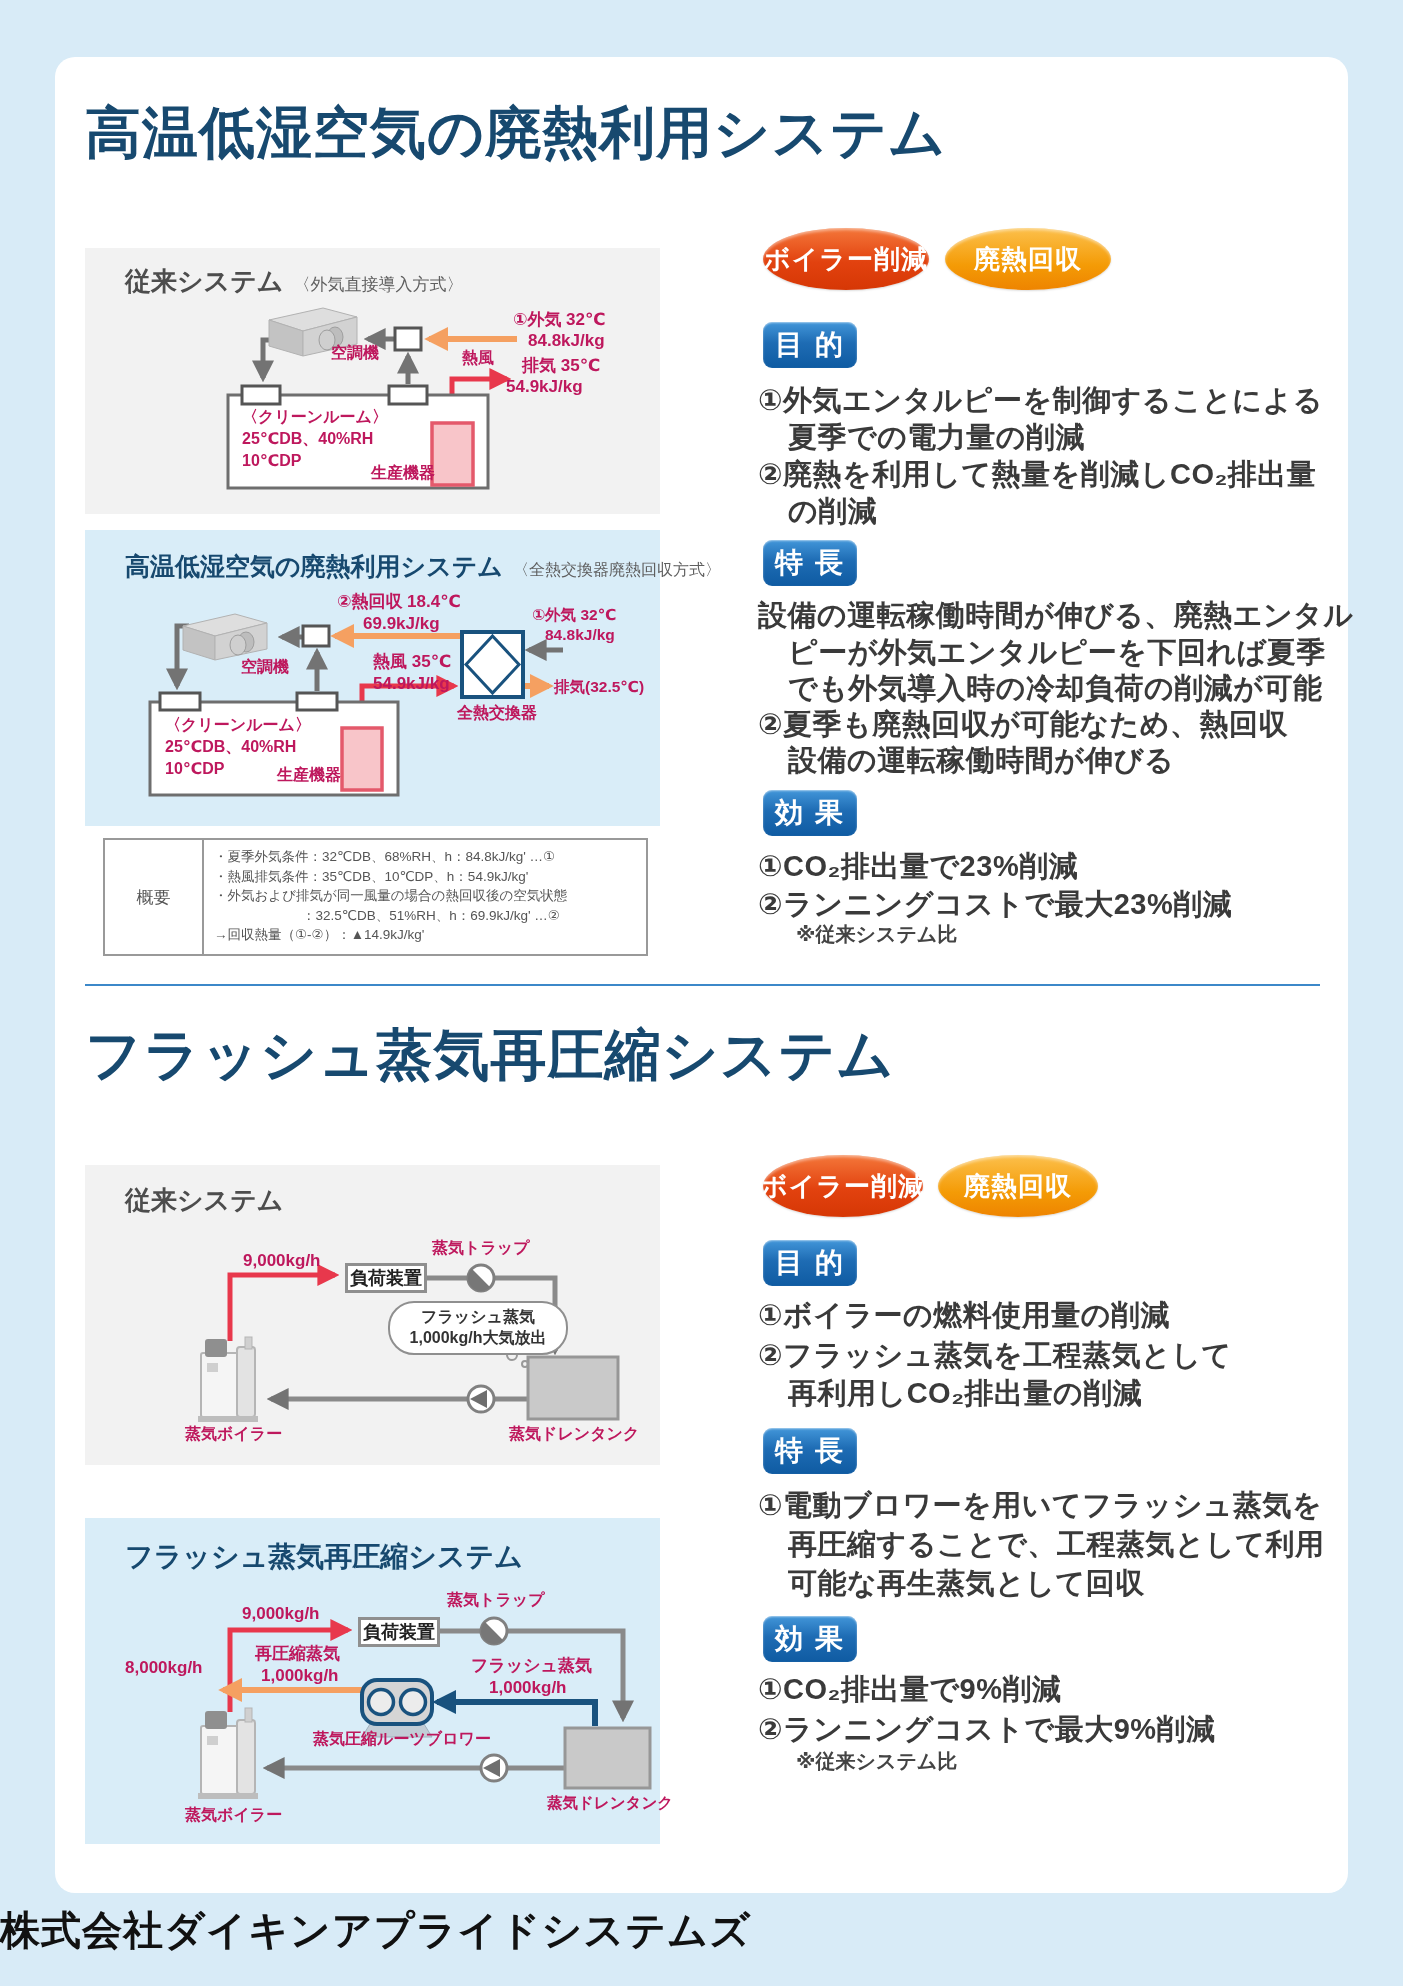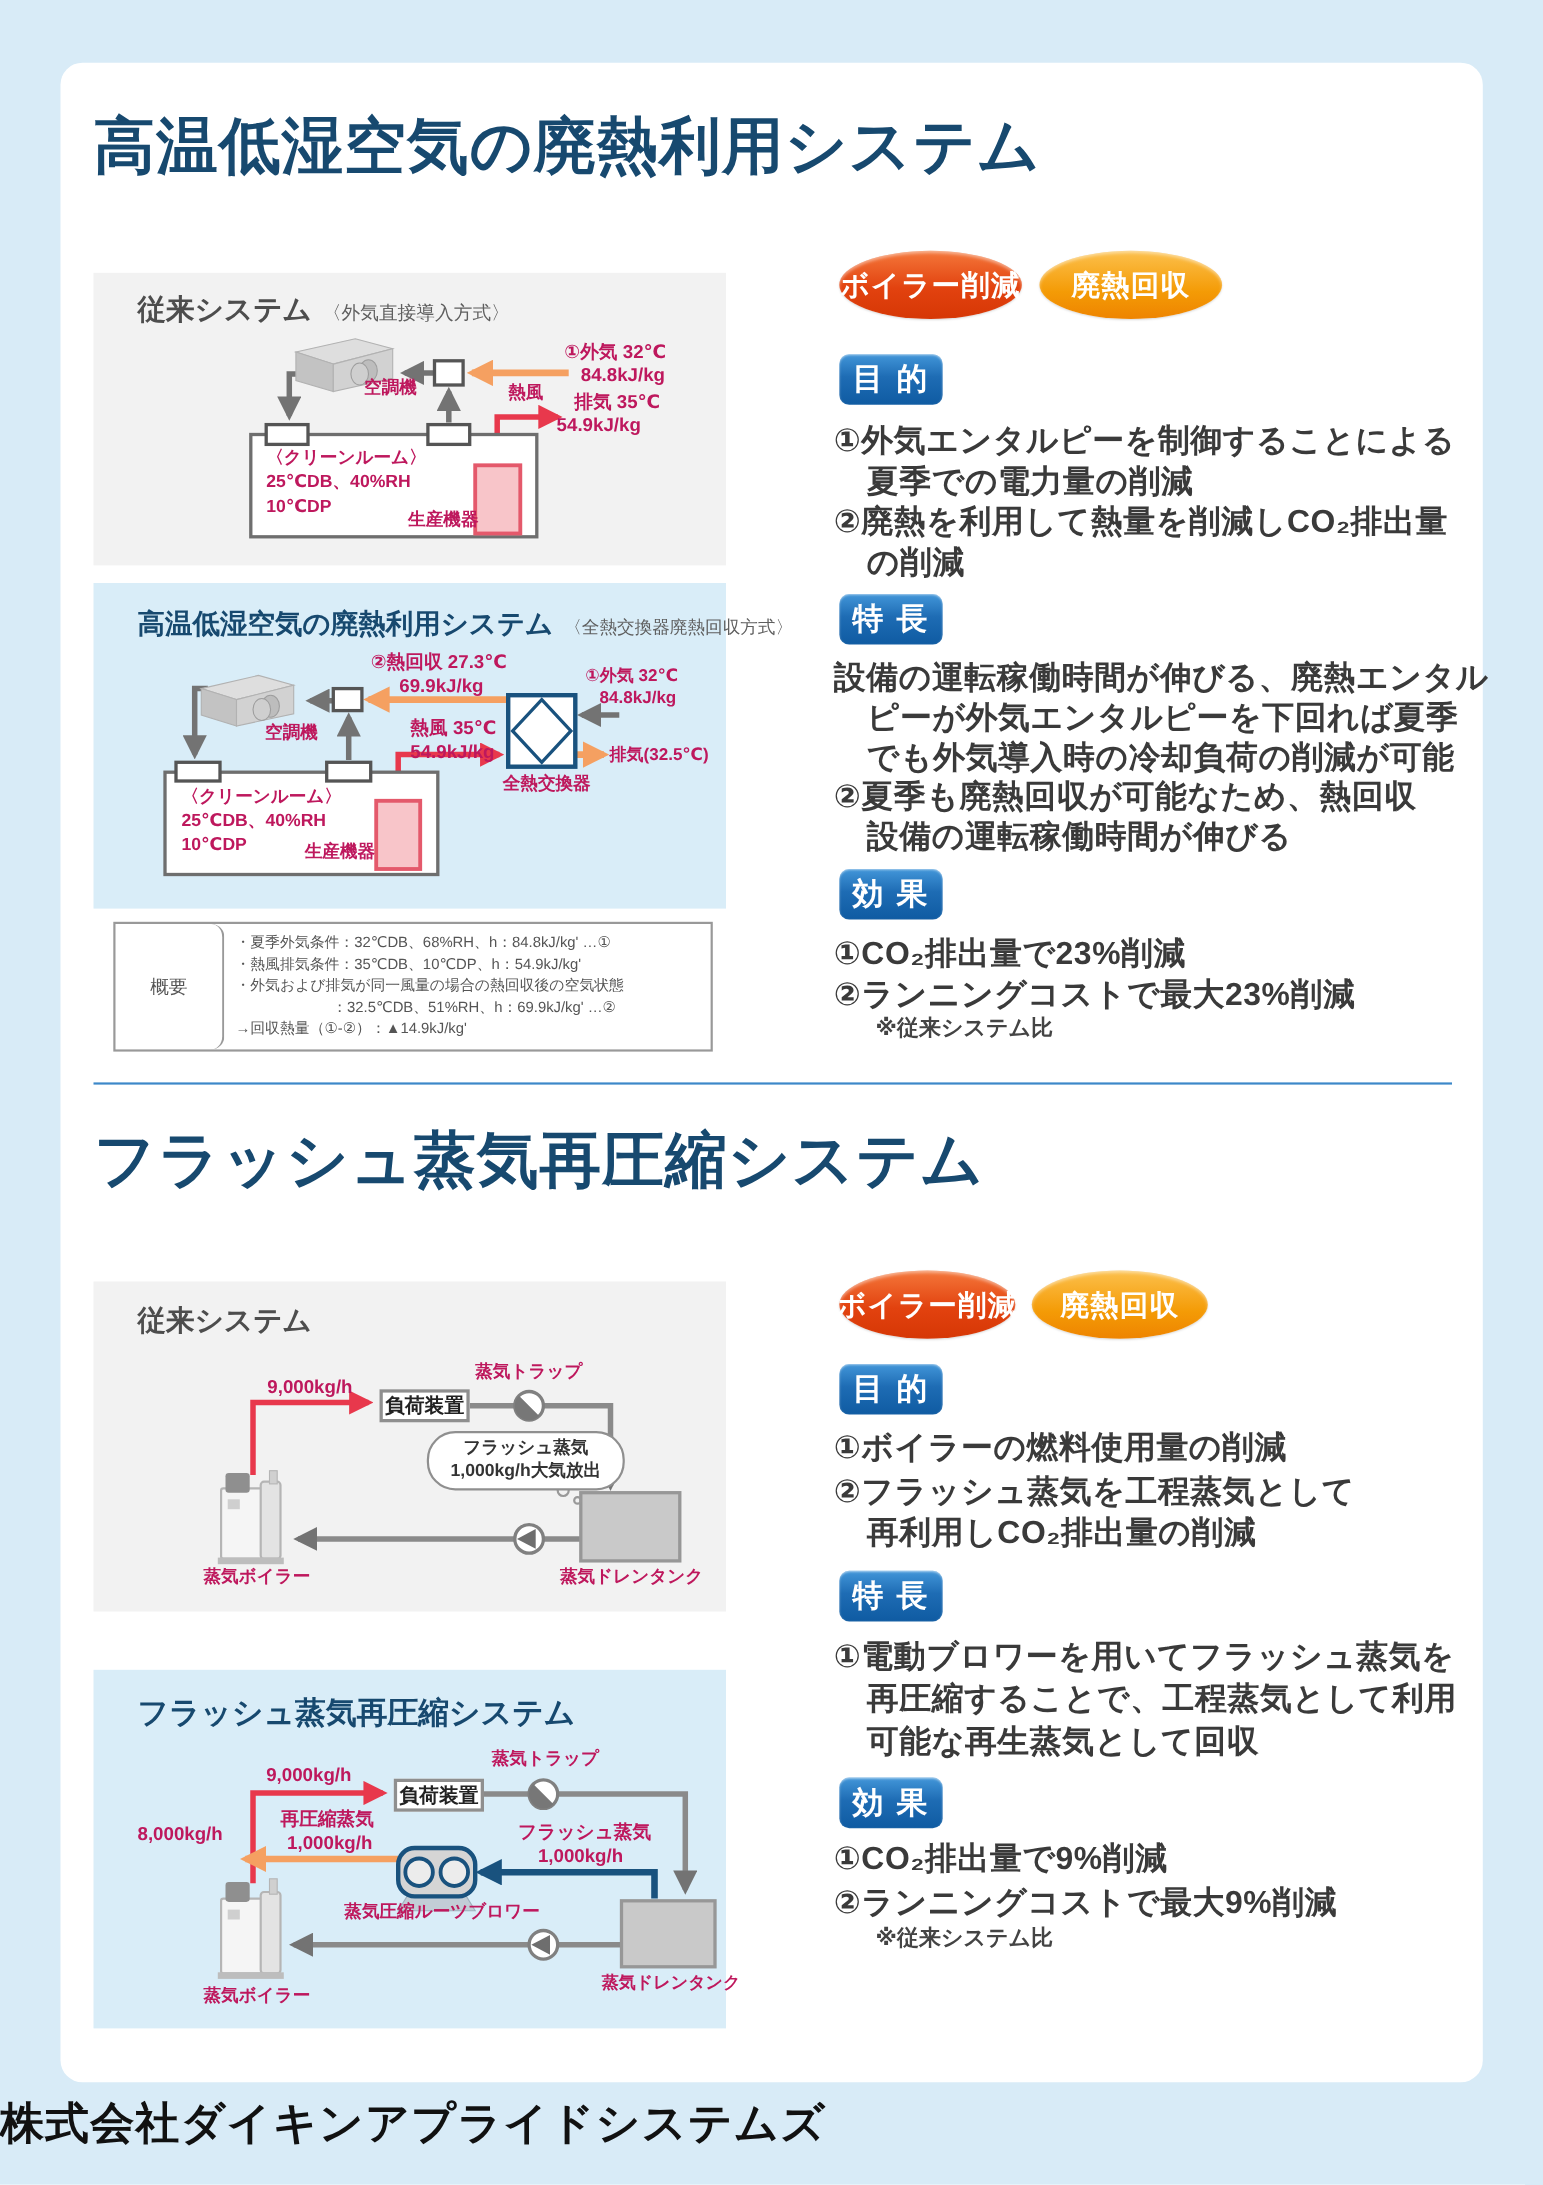--- a/index.html
+++ b/index.html
@@ -34,21 +34,21 @@
   .chip{position:absolute;width:94px;height:46px;border-radius:9px;
     background:linear-gradient(180deg,#4296d9 0%,#1e6cb4 45%,#0f5ba2 100%);
     color:#fff;font-weight:800;font-size:28px;display:flex;align-items:center;justify-content:center;
     letter-spacing:2px;box-shadow:inset 0 1px 2px rgba(255,255,255,.55);white-space:nowrap;}
   .bodyline{position:absolute;left:758px;font-size:29px;font-weight:700;color:#3a3a3a;white-space:nowrap;letter-spacing:0.5px;}
   .bodyline.indent{padding-left:30px;}
   .note{position:absolute;left:796px;font-size:20px;font-weight:600;color:#444;white-space:nowrap;}
   .divider{position:absolute;left:85px;width:1235px;height:2px;background:#3c88c9;}
   .sum-table{position:absolute;left:103px;top:838px;width:545px;height:118px;border:2px solid #999;box-sizing:border-box;display:flex;background:#fff;}
   .sum-head{width:97px;border-right:2px solid #999;display:flex;align-items:center;justify-content:center;
-    font-size:17px;color:#555;font-weight:500;border-radius:12px;}
+    font-size:17px;color:#555;font-weight:500;}
   .sum-body{flex:1;padding:7px 10px;font-size:13.5px;line-height:19.5px;color:#555;font-weight:500;white-space:nowrap;}
   .sum-body .ind{padding-left:88px;}
   .footer{position:absolute;left:0;top:1903px;width:1403px;
     font-size:40px;font-weight:900;color:#111;letter-spacing:1px;}
 </style>
 </head>
 <body>
 
 <svg width="0" height="0" style="position:absolute">
   <defs>
@@ -134,21 +134,21 @@
       <polygon points="6,14 58,2 90,11 38,24" fill="#dedede" stroke="#b2b2b2"></polygon>
       <polygon points="6,14 38,24 38,48 6,38" fill="#c3c3c3" stroke="#b2b2b2"></polygon>
       <polygon points="38,24 90,11 90,37 38,48" fill="#d2d2d2" stroke="#b2b2b2"></polygon>
       <ellipse cx="69" cy="30" rx="8" ry="10" fill="#bdbdbd" stroke="#9e9e9e"></ellipse>
       <ellipse cx="61" cy="33" rx="8" ry="10" fill="#cfcfcf" stroke="#9e9e9e"></ellipse>
     </g>
   </svg>
   <div class="dtitle-navy" style="top:20px;font-size:25px">
     <span>高温低湿空気の廃熱利用システム</span><span class="dsub" style="font-size:16px">〈全熱交換器廃熱回収方式〉</span>
   </div>
-  <div class="dlabel b17" style="left:252px;top:62px">②熱回収 27.3℃</div>
+  <div class="dlabel b17" style="left:252px;top:62px">②熱回収 18.4℃</div>
   <div class="dlabel b17" style="left:278px;top:84px">69.9kJ/kg</div>
   <div class="dlabel" style="left:156px;top:128px">空調機</div>
   <div class="dlabel b15" style="left:447px;top:76px">①外気 32℃</div>
   <div class="dlabel b15" style="left:460px;top:96px">84.8kJ/kg</div>
   <div class="dlabel b17" style="left:288px;top:122px">熱風 35℃</div>
   <div class="dlabel b17" style="left:288px;top:144px">54.9kJ/kg</div>
   <div class="dlabel b15" style="left:469px;top:148px">排気(32.5℃)</div>
   <div class="dlabel" style="left:372px;top:174px">全熱交換器</div>
   <div class="dlabel" style="left:80px;top:186px">〈クリーンルーム〉</div>
   <div class="dlabel" style="left:80px;top:208px">25℃DB、40%RH</div>

